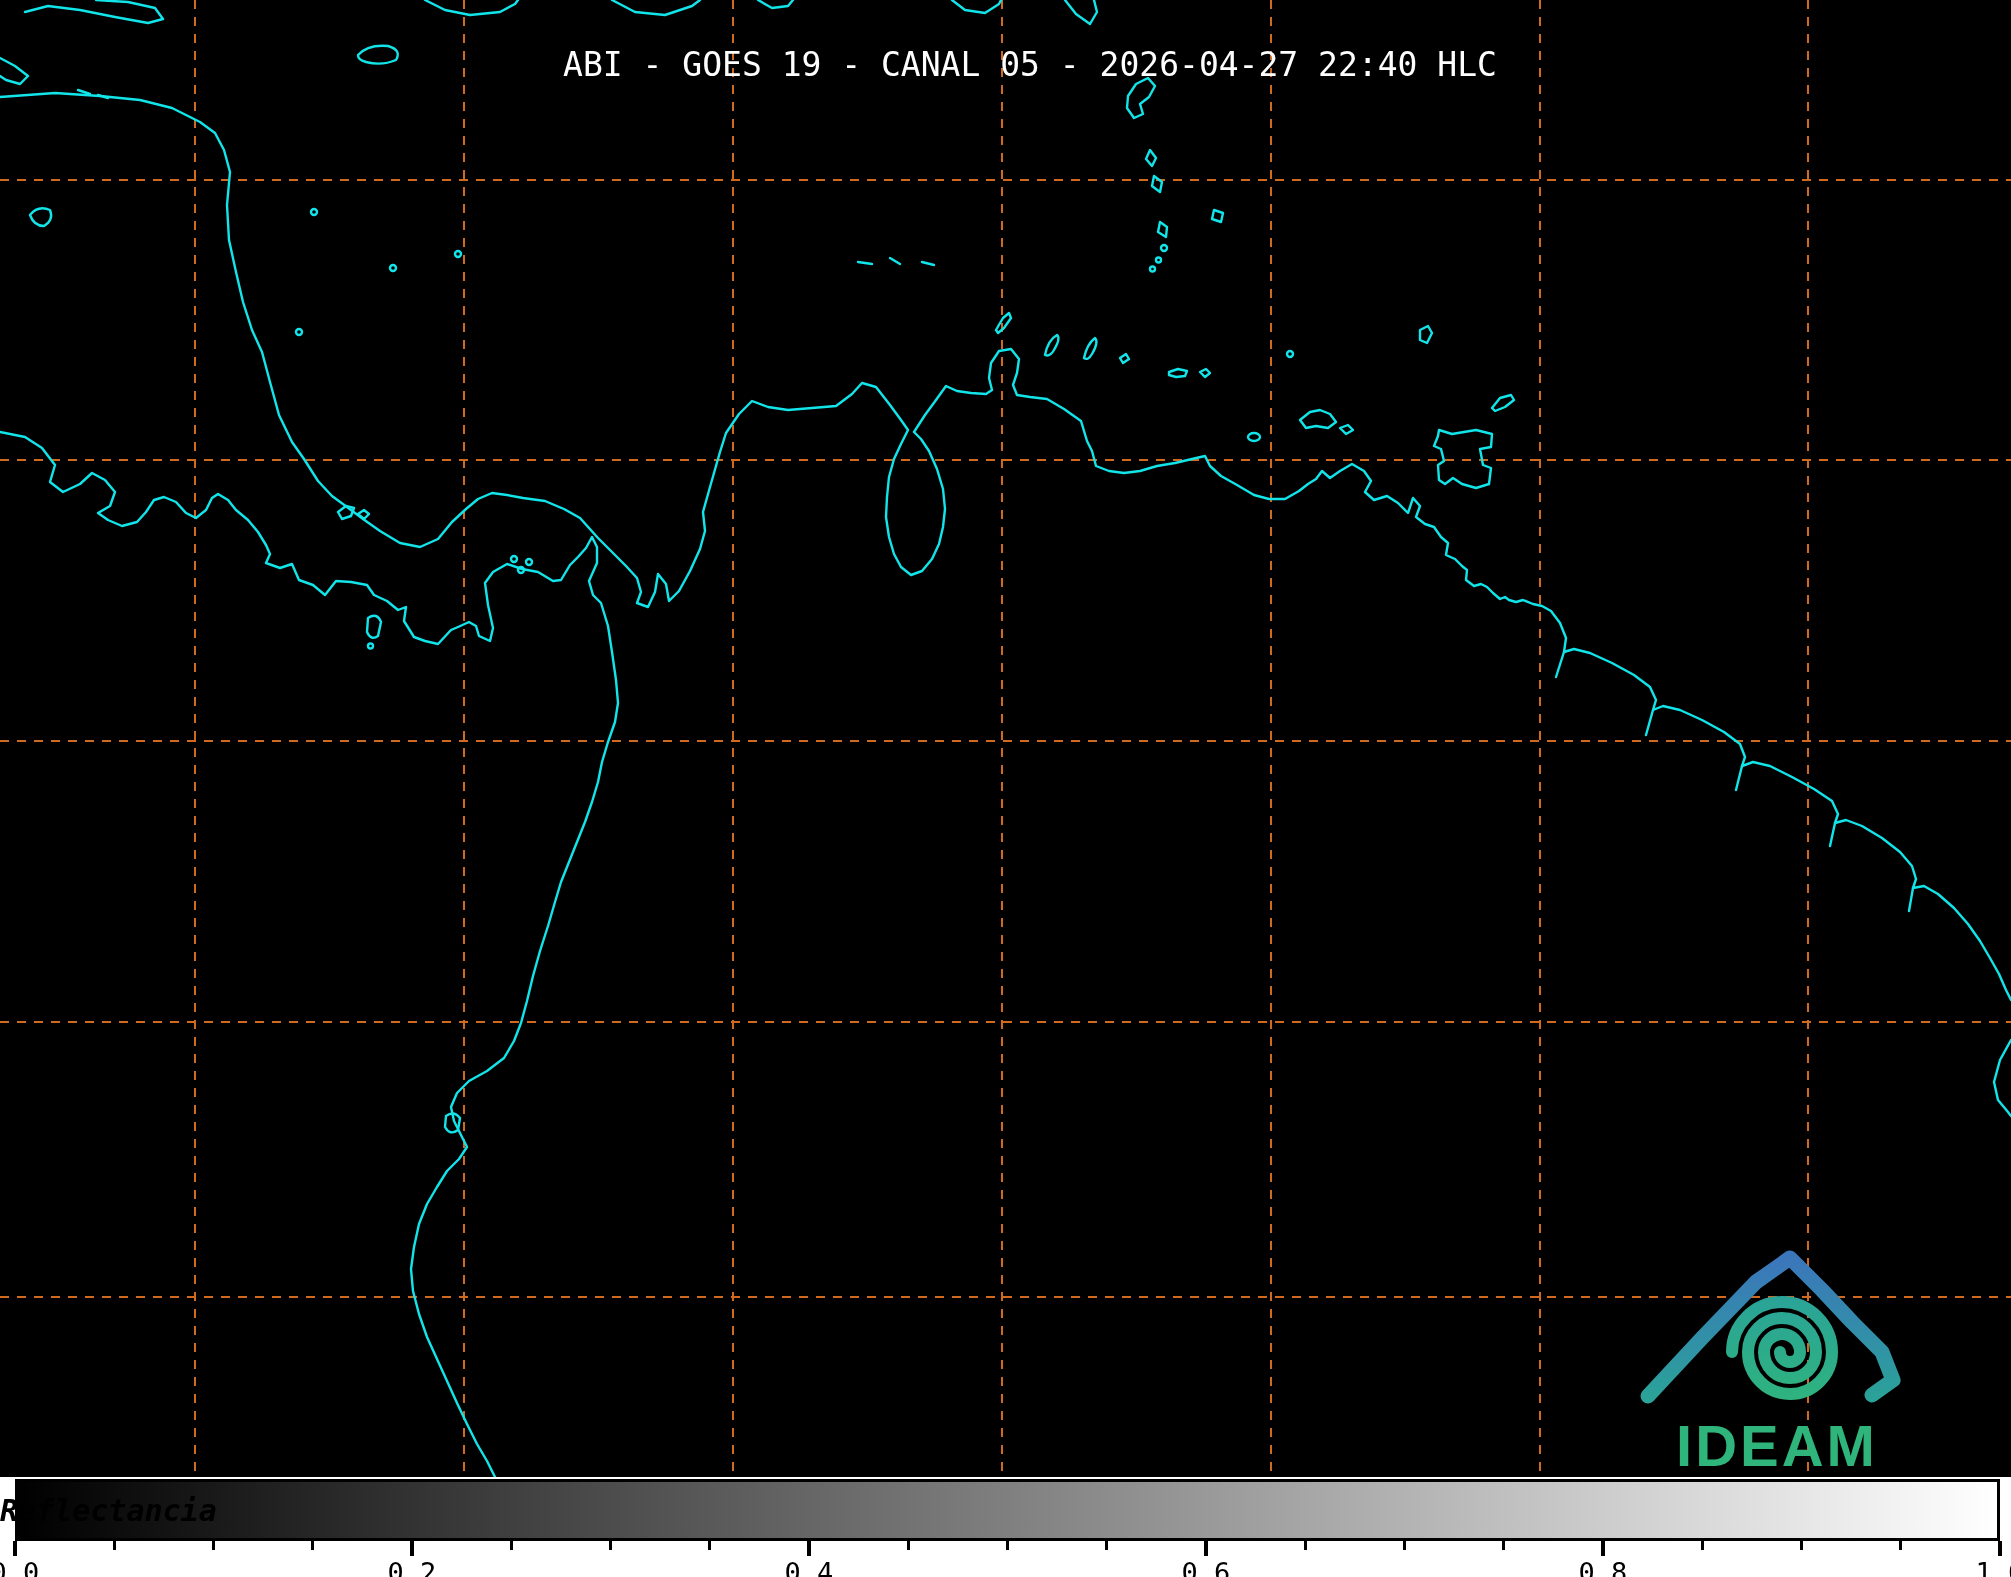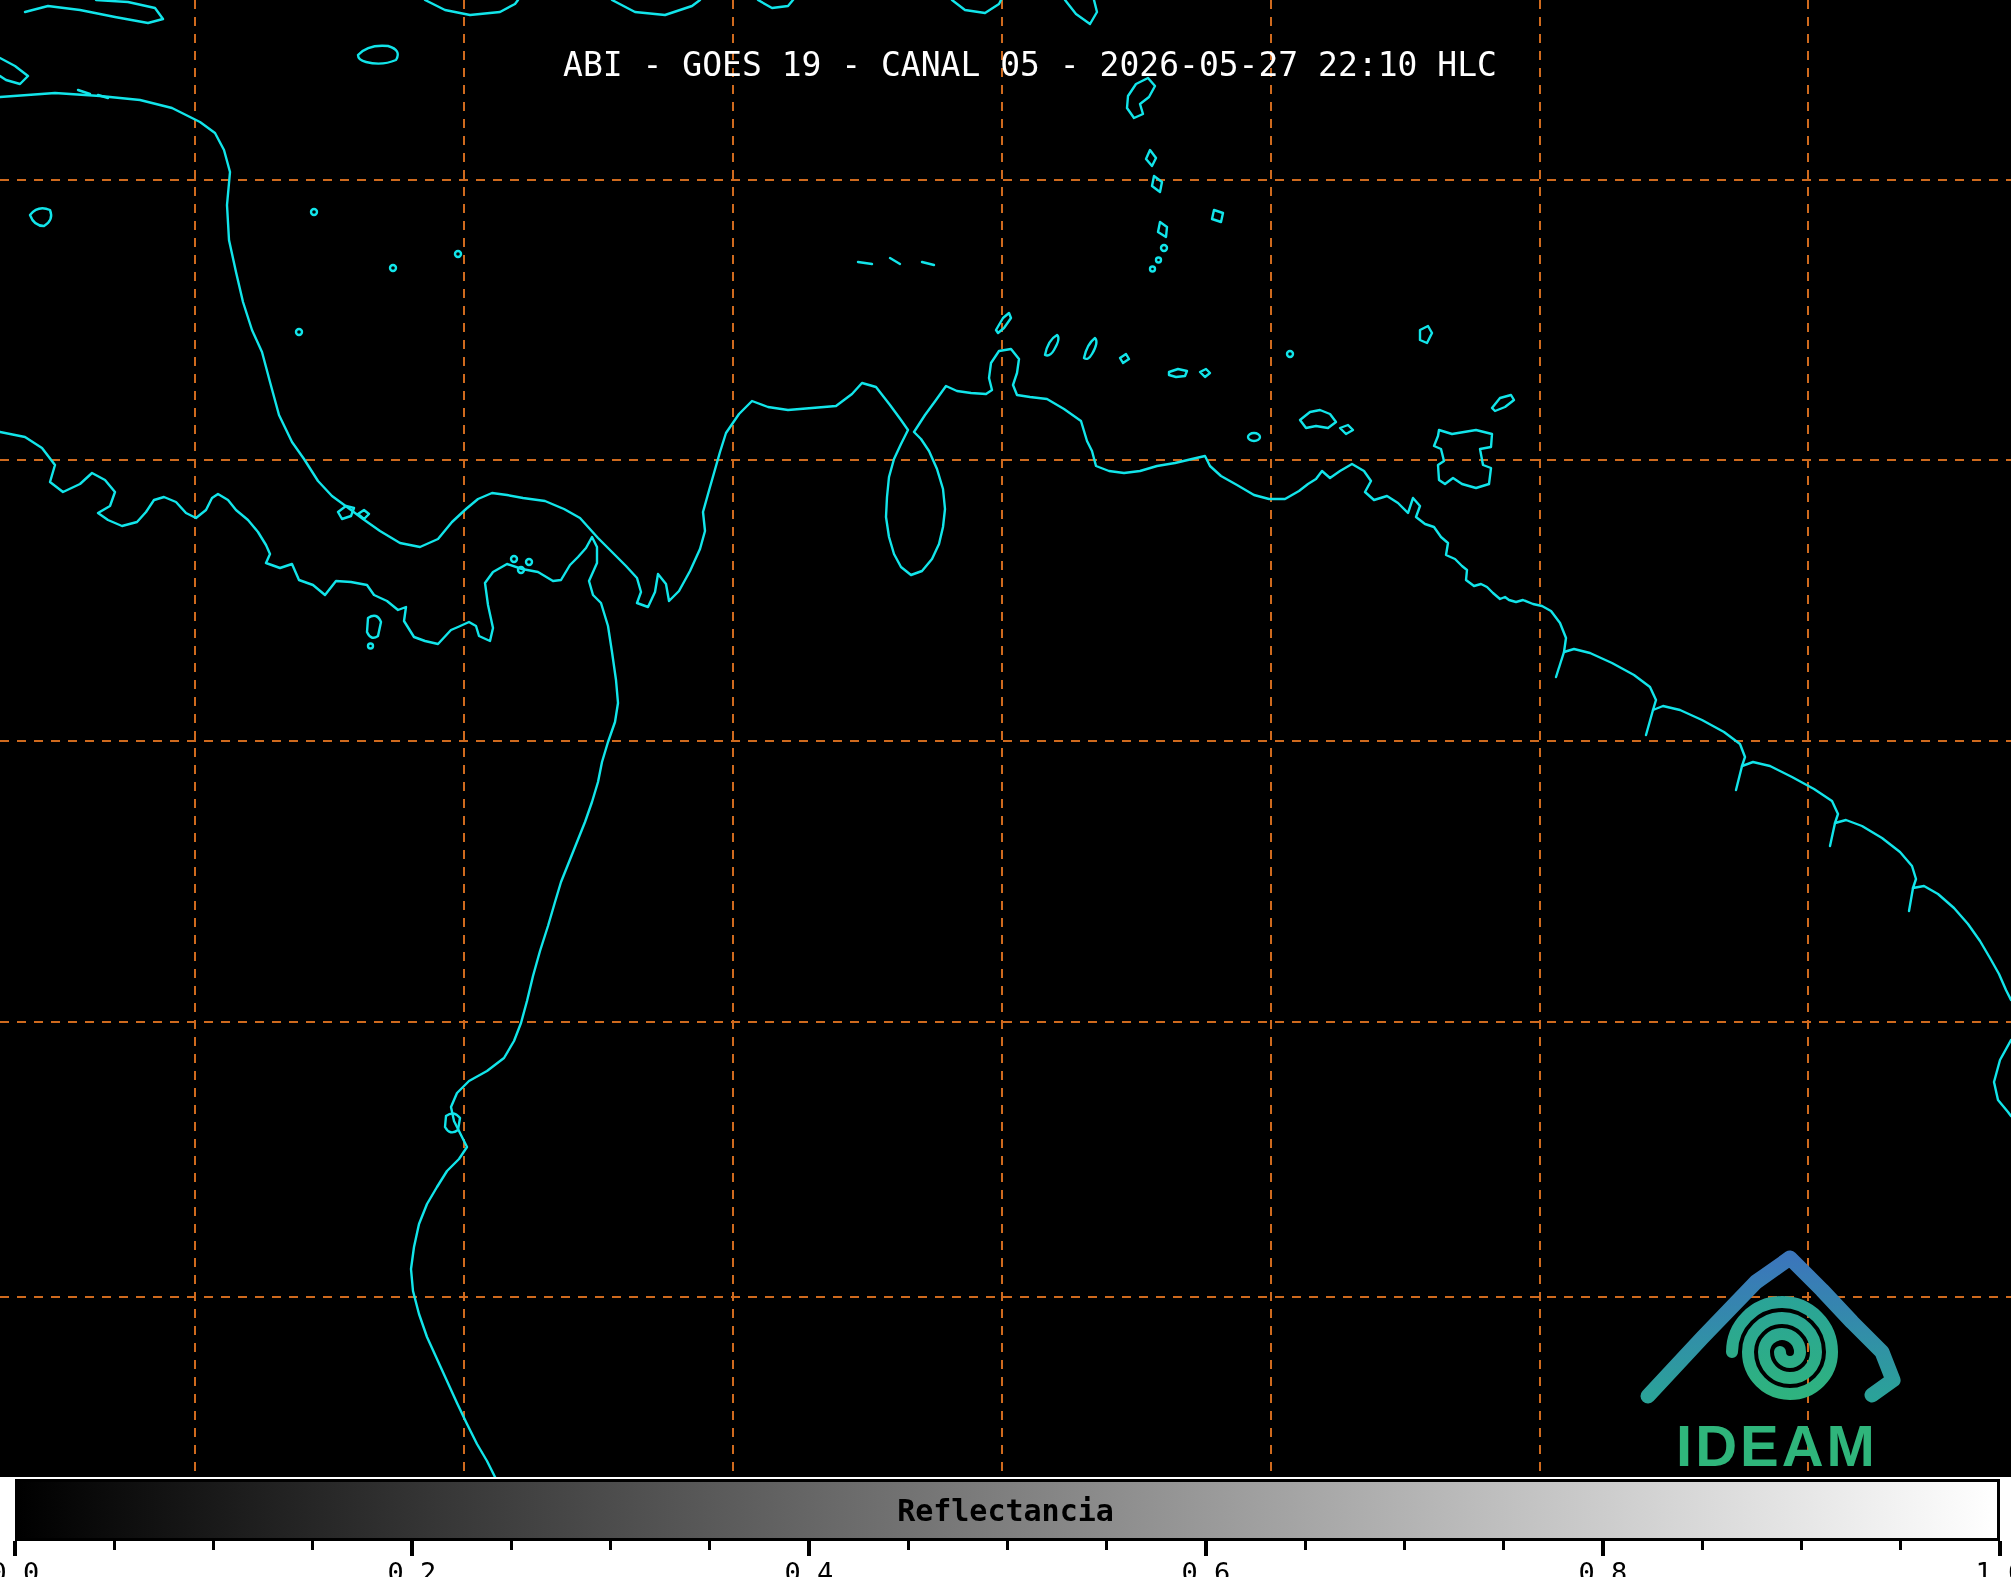--- a/index.html
+++ b/index.html
@@ -13,22 +13,22 @@
     position:absolute;left:1030px;top:45px;transform:translateX(-50%);
     color:#fff;font-size:33px;white-space:nowrap;letter-spacing:0px;
   }
   #cbar-strip{position:absolute;left:0;top:1477px;width:2011px;height:100px;background:#fff;}
   #cbar{
     position:absolute;left:15px;top:2px;width:1979px;height:56px;
     border:3px solid #000;
     background:linear-gradient(to right,#000000,#ffffff);
   }
   #cbar-label{
-    position:absolute;top:16px;width:100%;text-align:center;
-    font-weight:bold;font-size:30px;color:#000;z-index:3;
+    position:absolute;top:16px;width:100%;text-align:left;
+    font-weight:bold;font-size:30px;color:#000;z-index:3;font-style:italic;
   }
   .tick{position:absolute;background:#000;}
   .tick.major{width:4px;height:15px;top:64px;}
   .tick.minor{width:3px;height:9px;top:64px;}
   .tick-label{
     position:absolute;top:80px;transform:translateX(-50%);
     font-size:27px;color:#000;white-space:nowrap;
   }
   #logo{position:absolute;left:0;top:0;}
   #logo-text{
@@ -124,21 +124,21 @@
         <linearGradient id="lg-spiral" x1="0" y1="1296" x2="0" y2="1412" gradientUnits="userSpaceOnUse">
           <stop offset="0" id="lg-sp-top" stop-color="#2aa398"></stop>
           <stop offset="1" id="lg-sp-bot" stop-color="#2fb57b"></stop>
         </linearGradient>
       </defs>
       <path d="M 1648 1396 L 1702 1338 L 1756 1282 L 1790 1258 L 1822 1290 L 1852 1322 L 1882 1352 L 1893 1380 L 1872 1395" fill="none" stroke="url(#lg-roof)" stroke-width="15" stroke-linecap="round" stroke-linejoin="round"></path>
       <path d="M 1732 1352 A 50 50 0 0 1 1832 1352 A 42 42 0 0 1 1748 1352 A 34 34 0 0 1 1816 1352 A 26 26 0 0 1 1764 1352 A 18 18 0 0 1 1800 1352 A 10 10 0 0 1 1780 1352" fill="none" stroke="url(#lg-spiral)" stroke-width="12" stroke-linecap="round"></path>
       <text id="logo-text" x="1777" y="1466" text-anchor="middle" style="fill: rgb(47, 181, 123);">IDEAM</text>
     </svg>
 
-    <div id="map-title" style="color: rgb(255, 255, 255);">ABI - GOES 19 - CANAL 05 - 2026-05-27 22:10 HLC</div>
+    <div id="map-title" style="color: rgb(255, 255, 255);">ABI - GOES 19 - CANAL 05 - 2026-04-27 22:40 HLC</div>
   </div>
 
   <div id="cbar-strip" style="background: rgb(255, 255, 255);">
     <div id="cbar-label" style="color: rgb(0, 0, 0);">Reflectancia</div>
     <div id="cbar" style="background: linear-gradient(to right, rgb(0, 0, 0), rgb(255, 255, 255));"></div>
     <div id="cbar-ticks">
         <div class="tick major" style="left: 13px;"></div>
         <div class="tick-label" style="left: 15px; color: rgb(0, 0, 0);">0.0</div>
         <div class="tick major" style="left: 410px;"></div>
         <div class="tick-label" style="left: 412px; color: rgb(0, 0, 0);">0.2</div>

